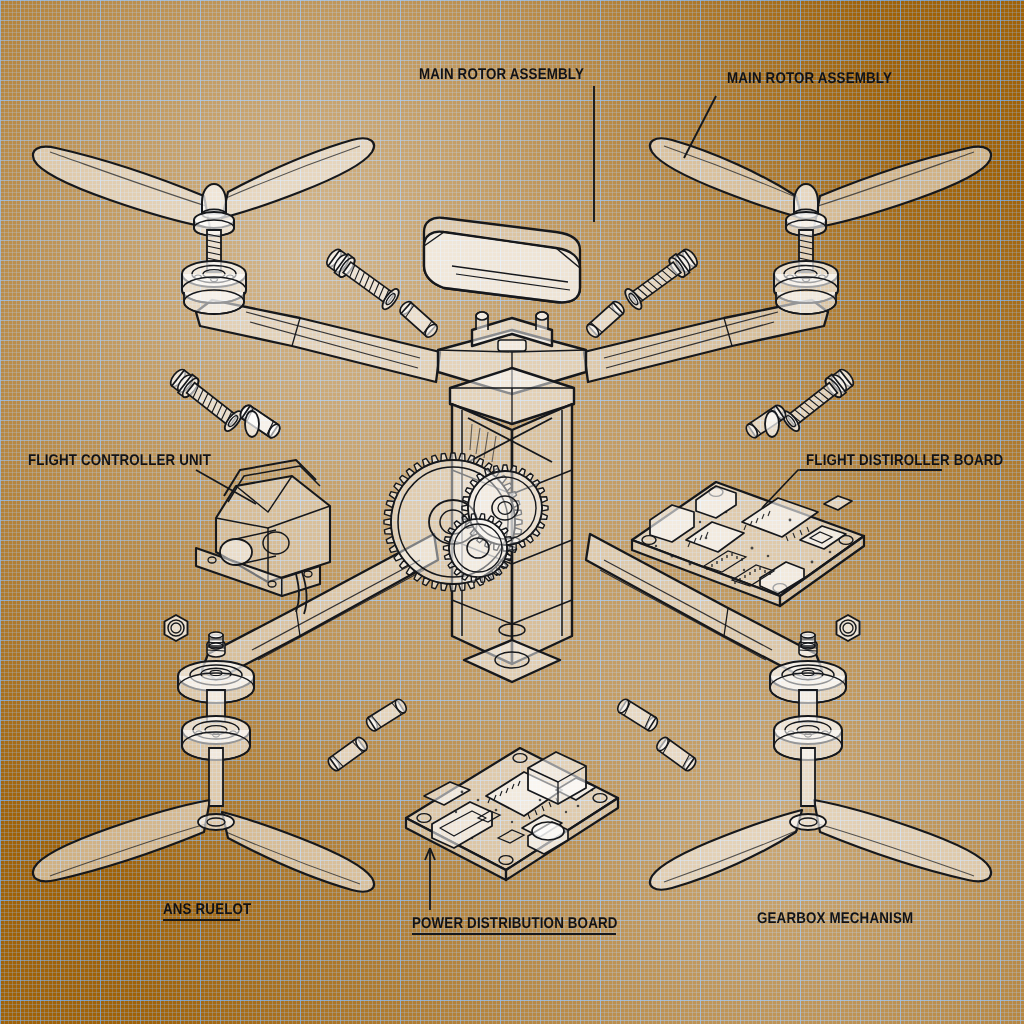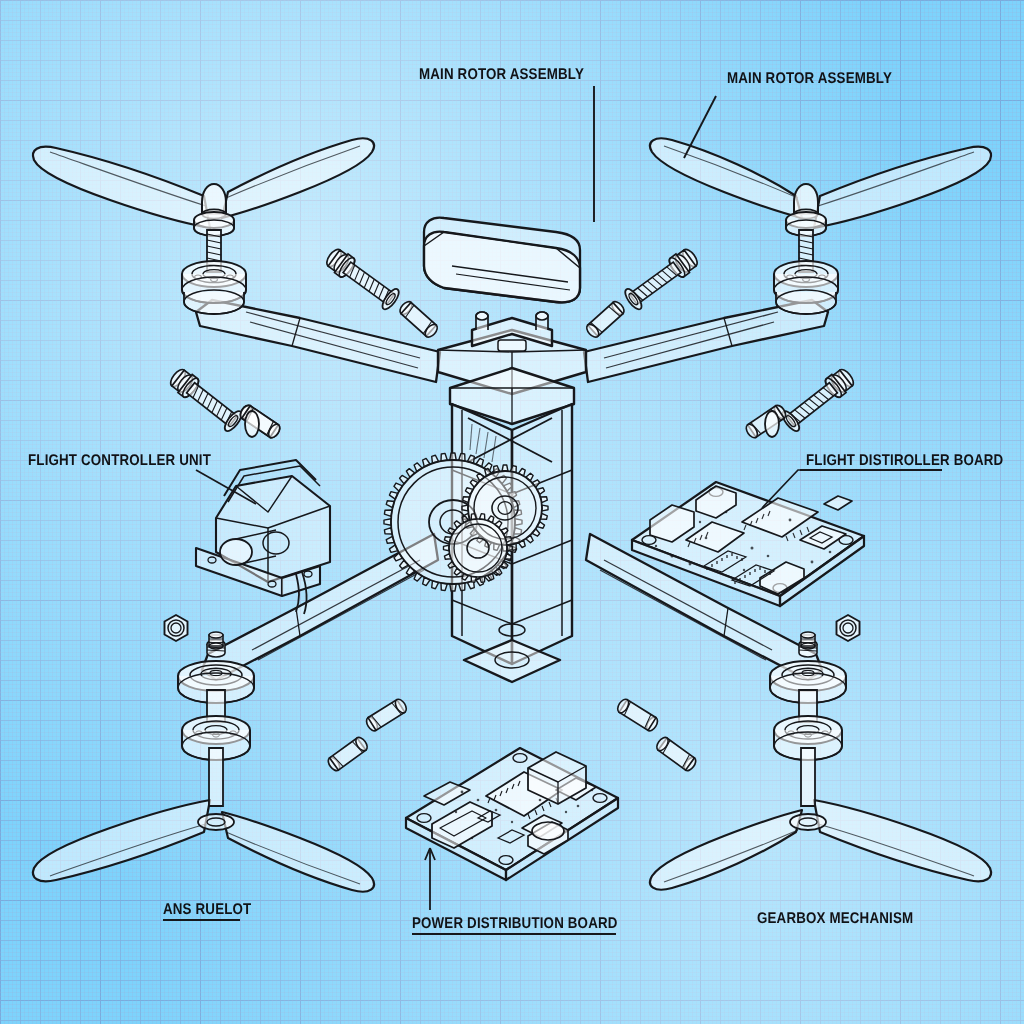--- a/index.html
+++ b/index.html
@@ -4,21 +4,21 @@
 <title>Drone Exploded View Blueprint</title>
 <style>
   html,body{margin:0;padding:0;}
   body{
     width:1024px;height:1024px;overflow:hidden;
     font-family:"Liberation Sans", sans-serif;
     background:#fdfdfe;
   }
   #sheet{
     position:relative;width:1024px;height:1024px;
-    background-color:#7dd3fc;
+    background-color:#a16207;
   }
   
   #grid{
     position:absolute;inset:0;
     background-image:
       linear-gradient(to right, rgba(150,185,225,.30) 1px, transparent 1px),
       linear-gradient(to bottom, rgba(150,185,225,.30) 1px, transparent 1px),
       linear-gradient(to right, rgba(110,160,215,.55) 1px, transparent 1px),
       linear-gradient(to bottom, rgba(110,160,215,.55) 1px, transparent 1px),
       linear-gradient(to right, rgba(95,150,210,.65) 1.3px, transparent 1.3px),

